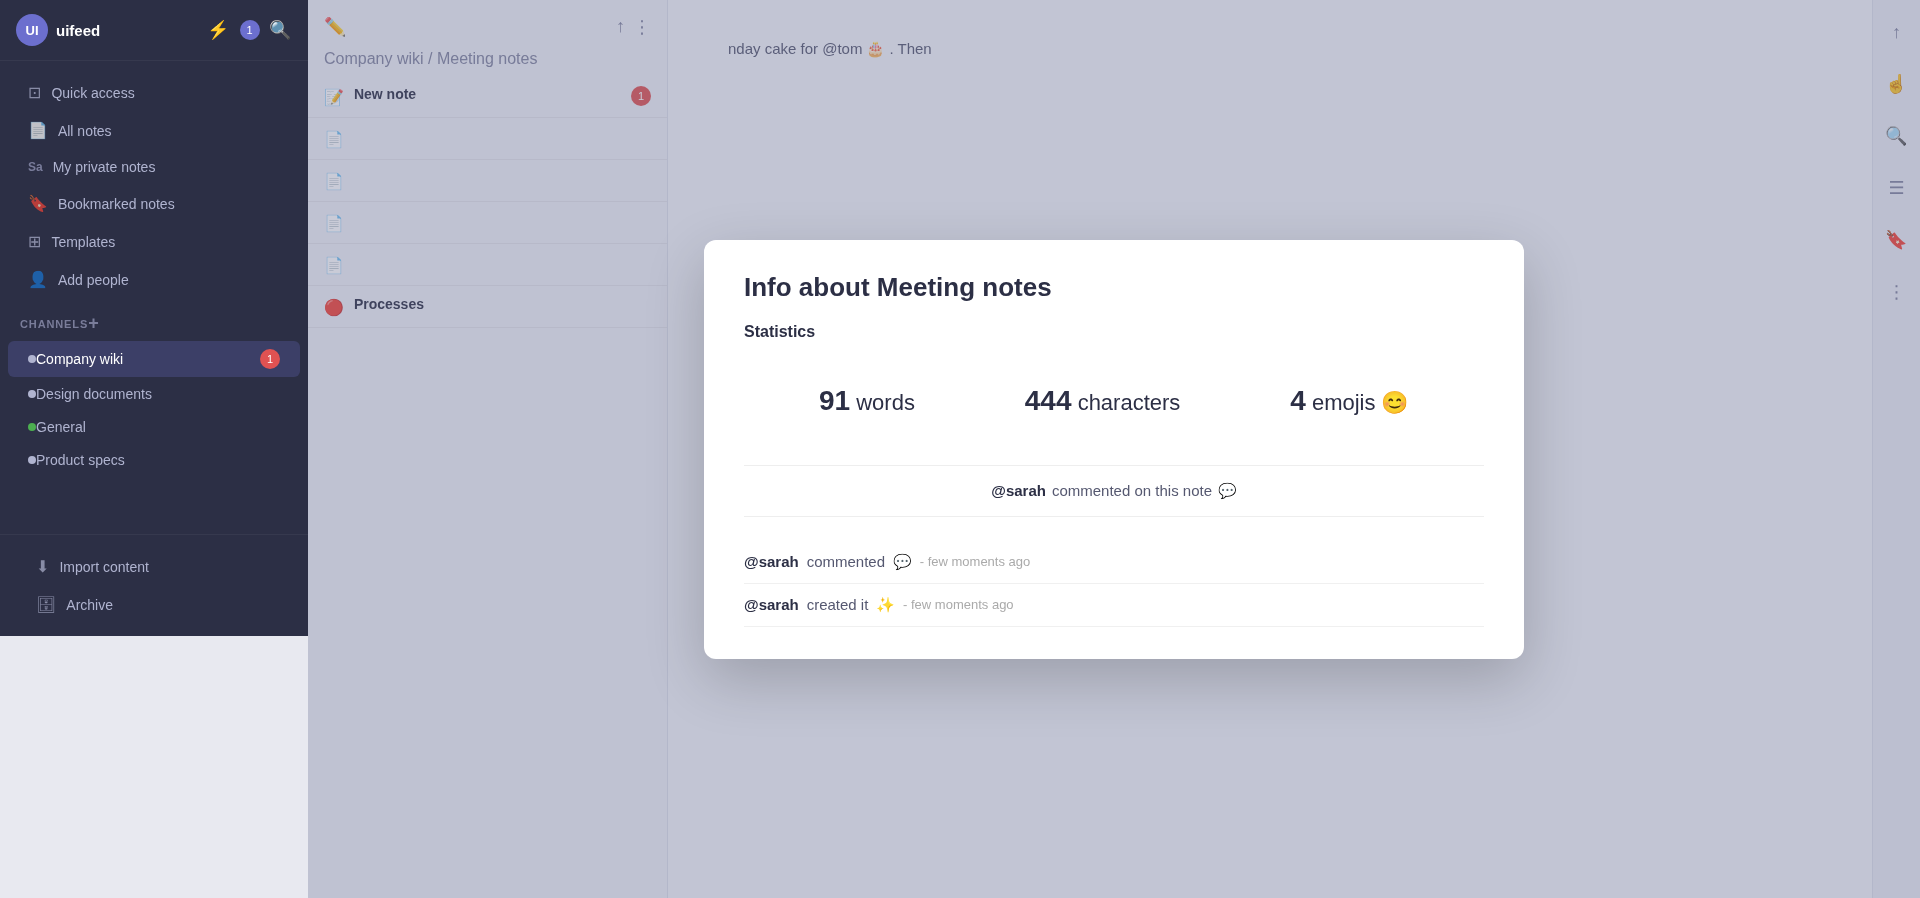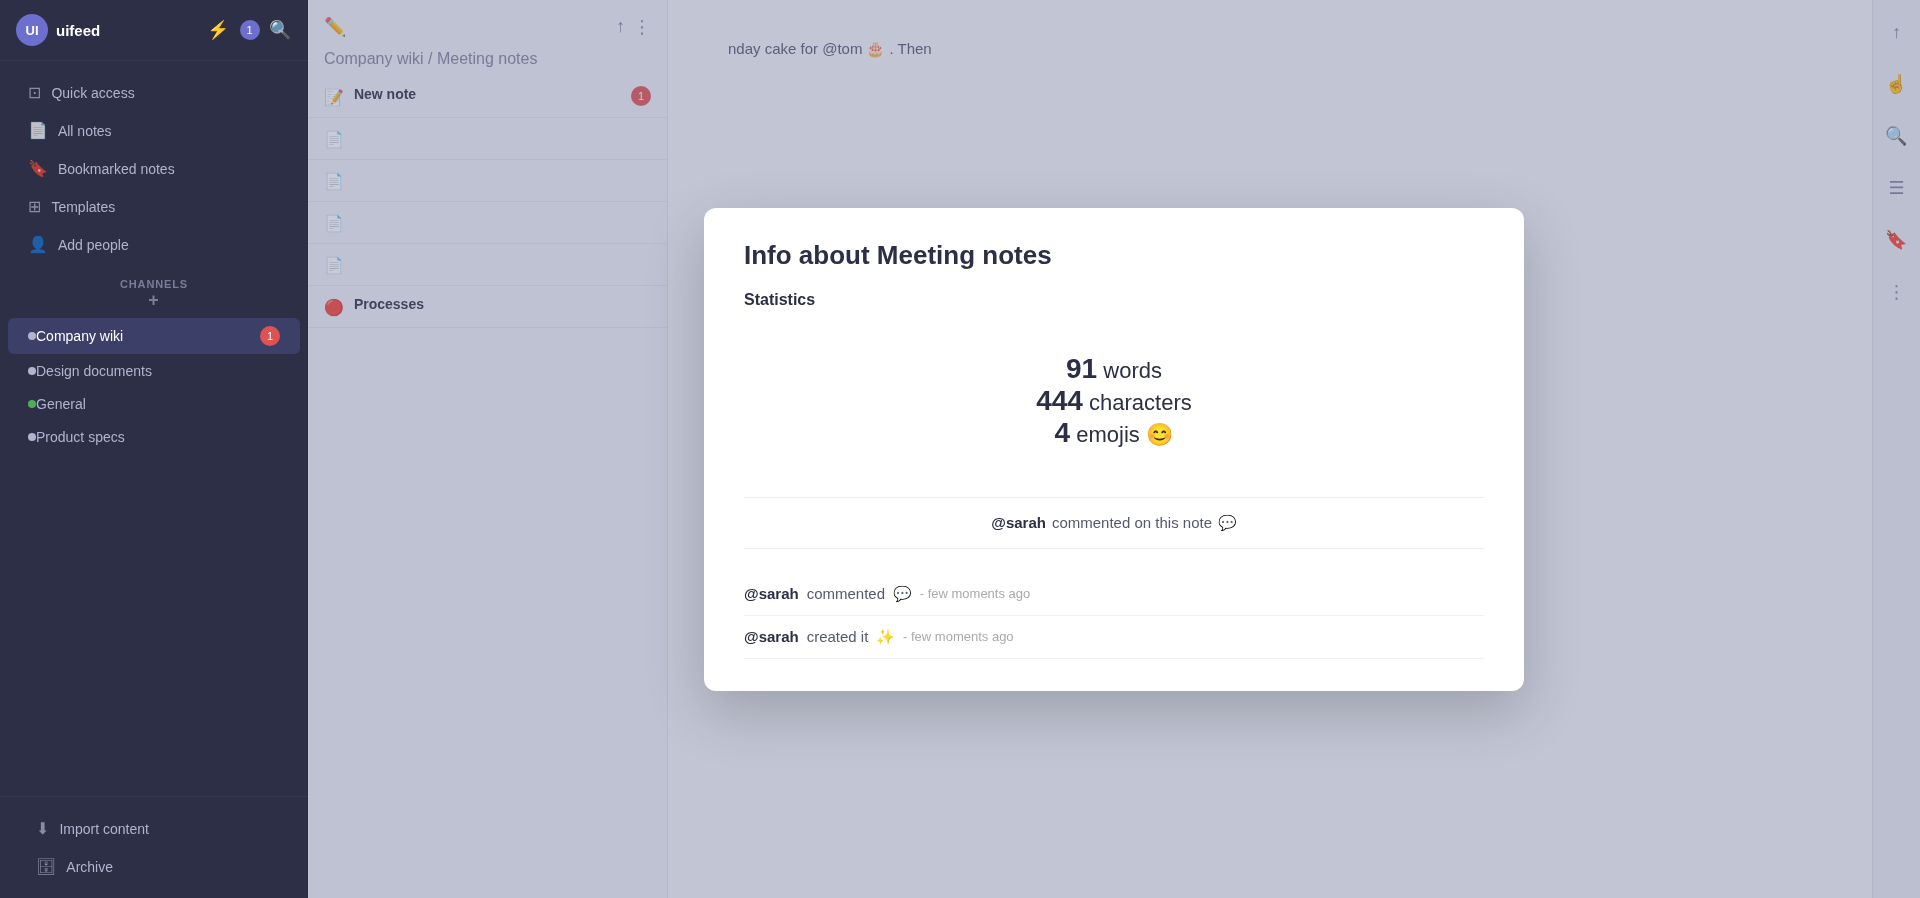--- a/index.html
+++ b/index.html
@@ -3,21 +3,21 @@
   <meta charset="utf-8">
   <style>
     * { box-sizing: border-box; margin: 0; padding: 0; }
     body { font-family: -apple-system, BlinkMacSystemFont, 'Segoe UI', sans-serif; background: #e8e9f0; width: 1920px; height: 898px; overflow: hidden; display: flex; }
 
     
     .sidebar {
       width: 308px;
       min-width: 308px;
       background: #2c2f45;
-      height: 898px;
+      height: 636px;
       display: flex;
       flex-direction: column;
       color: #c8cbe0;
       padding: 0;
     }
     .sidebar-header {
       display: flex;
       align-items: center;
       padding: 14px 16px;
       gap: 8px;
@@ -70,21 +70,20 @@
     .sidebar-item .icon { font-size: 16px; opacity: 0.7; }
     .sidebar-section-label {
       padding: 14px 20px 6px;
       font-size: 11px;
       font-weight: 700;
       color: #7a7d9a;
       letter-spacing: 0.08em;
       display: flex;
       align-items: center;
       justify-content: flex-start;
-      flex-direction: column;
     }
     .sidebar-section-label .add-icon {
       font-size: 18px;
       cursor: pointer;
       color: #7a7d9a;
     }
     .channel-item {
       display: flex;
       align-items: center;
       padding: 8px 20px;
@@ -268,21 +267,20 @@
       font-weight: 600;
       color: #2c2f45;
       margin-bottom: 20px;
     }
     .stats-row {
       display: flex;
       align-items: center;
       justify-content: space-around;
       padding: 24px 20px;
       margin-bottom: 24px;
-      flex-direction: column;
     }
     .stat-item {
       text-align: center;
     }
     .stat-value {
       font-size: 22px;
       color: #2c2f45;
     }
     .stat-value strong {
       font-size: 28px;
@@ -334,20 +332,24 @@
   </div>
 
   <div class="sidebar-nav">
     <div class="sidebar-item">
       <span class="icon">⊡</span>
       <span>Quick access</span>
     </div>
     <div class="sidebar-item">
       <span class="icon">📄</span>
       <span>All notes</span>
+    </div>
+    <div class="sidebar-item">
+      <span class="icon" style="font-size:12px;font-weight:700;color:#9a9dbf;">Sa</span>
+      <span>My private notes</span>
     </div>
     <div class="sidebar-item">
       <span class="icon">🔖</span>
       <span>Bookmarked notes</span>
     </div>
     <div class="sidebar-item">
       <span class="icon">⊞</span>
       <span>Templates</span>
     </div>
     <div class="sidebar-item">

